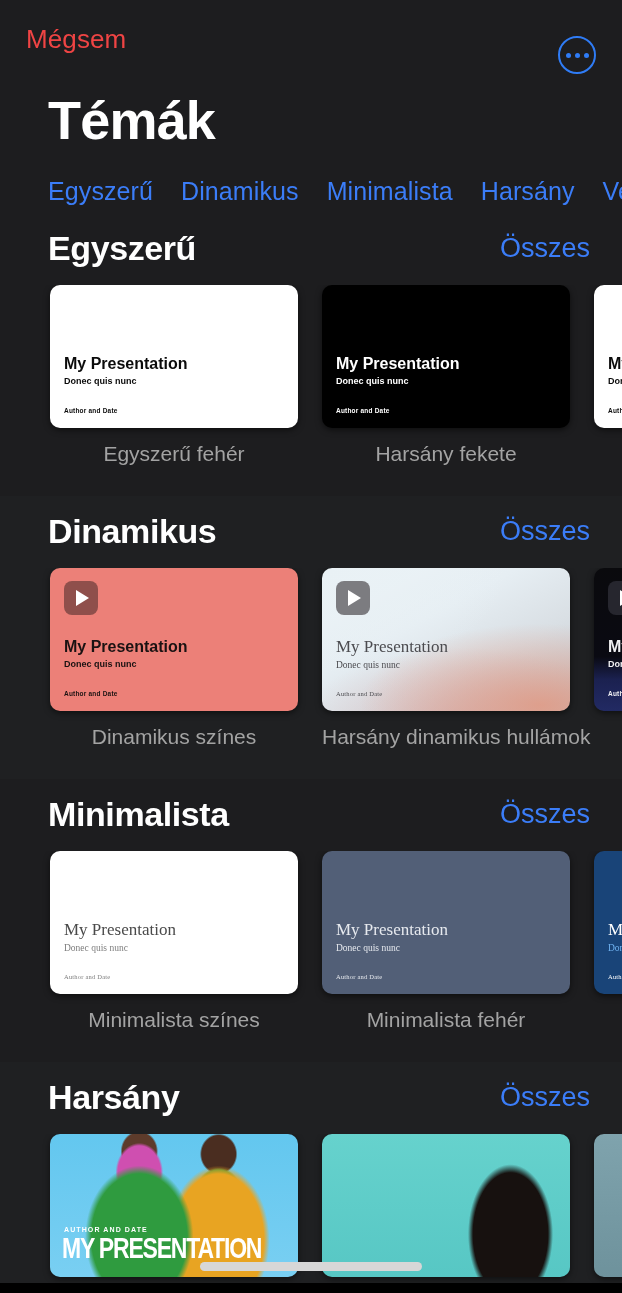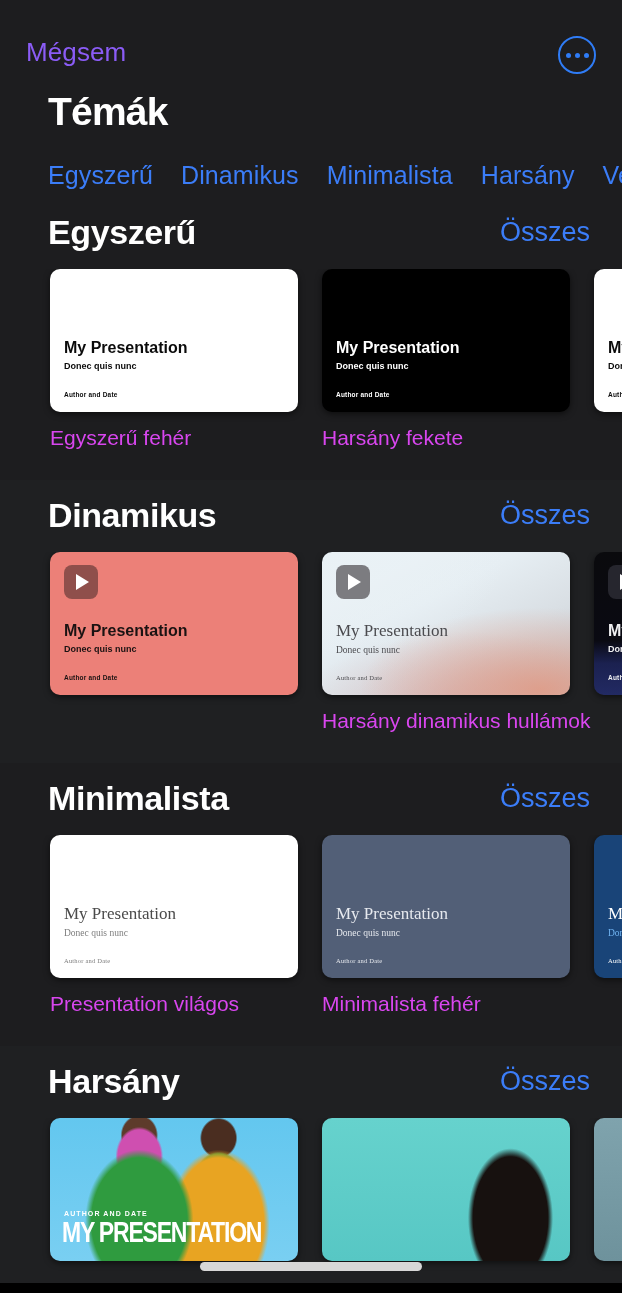--- a/index.html
+++ b/index.html
@@ -18,23 +18,23 @@
   }
 
   
   .topbar {
     position: relative;
     height: 86px;
     background: #1d1d1f;
   }
   .cancel-btn {
     position: absolute;
-    left: 26px; top: 37px;
+    left: 26px; top: 24px;
     font-size: 26px;
-    color: #8b5cf6;
+    color: #ef4444;
     letter-spacing: .1px;
     background: none; border: none;
     font-family: "Liberation Sans", sans-serif;
     cursor: pointer;
   }
   .more-btn {
     position: absolute;
     right: 26px; top: 36px;
     width: 38px; height: 38px;
     border: 2px solid #2f7cf6;
@@ -45,21 +45,21 @@
     cursor: pointer;
   }
   .more-btn .dot {
     width: 5px; height: 5px; border-radius: 50%;
     background: #2f7cf6;
   }
 
   
   .page-title {
     padding: 6px 6px 0 48px;
-    font-size: 39px;
+    font-size: 54px;
     font-weight: bold;
     color: #fff;
     letter-spacing: -0.8px;
     line-height: 1.05;
   }
 
   
   .tabstrip {
     margin-top: 22px;
     padding-left: 48px;
@@ -114,22 +114,23 @@
   .thumb {
     position: relative;
     width: 248px; height: 143px;
     border-radius: 10px;
     overflow: hidden;
     box-shadow: 0 2px 6px rgba(0,0,0,.55);
     background: #fff;
   }
   .cell-label {
     margin-top: 14px;
+    text-align: center;
     font-size: 21px;
-    color: #d946ef;
+    color: #a3a3a3;
     white-space: nowrap;
   }
 
   
   .slide-txt {
     position: absolute;
     left: 14px;
     top: 49%;
     right: 10px;
   }
@@ -320,20 +321,21 @@
             <div class="thumb t-coral">
               <div class="play-badge">
                 <div class="tri"></div>
               </div>
               <div class="slide-txt">
                 <div class="slide-title">My Presentation</div>
                 <div class="slide-sub">Donec quis nunc</div>
               </div>
               <div class="slide-author">Author and Date</div>
             </div>
+            <div class="cell-label">Dinamikus színes</div>
           </div>
           <div class="theme-cell">
             <div class="thumb t-wave serif">
               <div class="play-badge">
                 <div class="tri"></div>
               </div>
               <div class="slide-txt">
                 <div class="slide-title">My Presentation</div>
                 <div class="slide-sub">Donec quis nunc</div>
               </div>
@@ -364,21 +366,21 @@
         </div>
         <div class="row">
           <div class="theme-cell">
             <div class="thumb t-minwhite serif">
               <div class="slide-txt">
                 <div class="slide-title">My Presentation</div>
                 <div class="slide-sub">Donec quis nunc</div>
               </div>
               <div class="slide-author">Author and Date</div>
             </div>
-            <div class="cell-label">Presentation világos</div>
+            <div class="cell-label">Minimalista színes</div>
           </div>
           <div class="theme-cell">
             <div class="thumb t-slate serif">
               <div class="slide-txt">
                 <div class="slide-title">My Presentation</div>
                 <div class="slide-sub">Donec quis nunc</div>
               </div>
               <div class="slide-author">Author and Date</div>
             </div>
             <div class="cell-label">Minimalista fehér</div>

